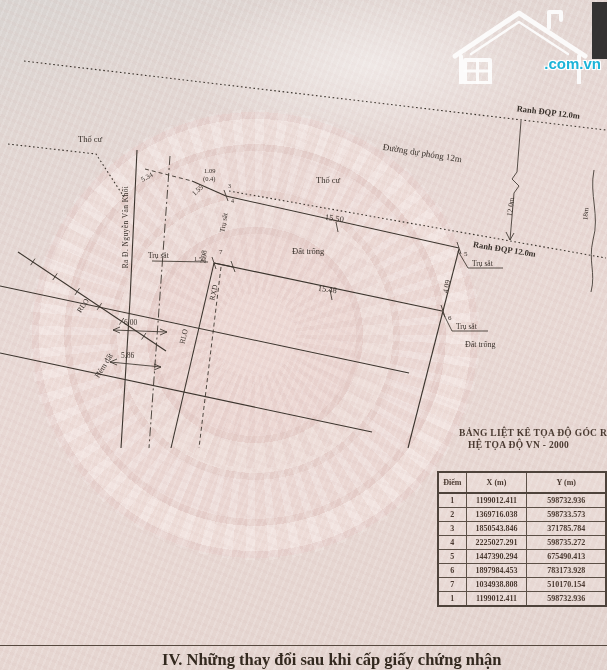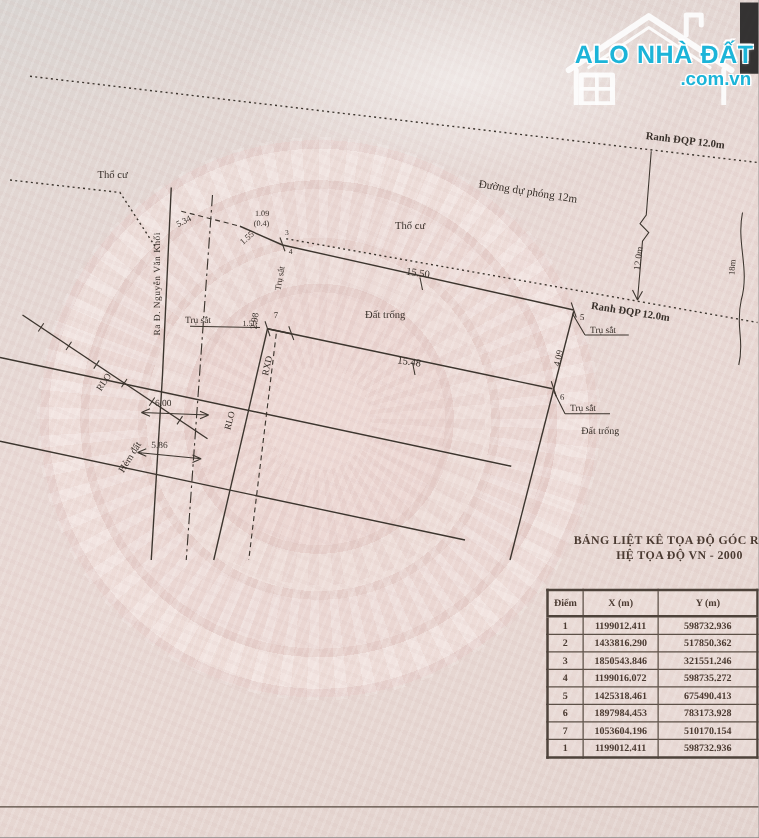--- a/index.html
+++ b/index.html
@@ -51,21 +51,21 @@
   .logo-t1{position:absolute;right:4px;top:31px;font:700 20px "Liberation Sans",sans-serif;
     color:#1cb4d8;letter-spacing:.5px;white-space:nowrap;
     text-shadow:-1px -1px 0 #fff,1px -1px 0 #fff,-1px 1px 0 #fff,1px 1px 0 #fff,0 0 3px rgba(255,255,255,.85);}
   .logo-t2{position:absolute;right:6px;top:53px;font:700 15px "Liberation Sans",sans-serif;
     color:#1cb4d8;white-space:nowrap;
     text-shadow:-1px -1px 0 #fff,1px -1px 0 #fff,-1px 1px 0 #fff,1px 1px 0 #fff,0 0 3px rgba(255,255,255,.85);}
 
   
   .tbl-t1{position:absolute;left:459px;top:428px;font:700 9.5px "Liberation Serif",serif;
     color:#4a3a31;white-space:nowrap;letter-spacing:.3px;}
-  .tbl-t2{position:absolute;left:493px;top:440px;font:700 9.5px "Liberation Serif",serif;
+  .tbl-t2{position:absolute;left:468px;top:440px;font:700 9.5px "Liberation Serif",serif;
     color:#4a3a31;white-space:nowrap;letter-spacing:.3px;}
   .coords{position:absolute;left:437px;top:471px;}
   table.tbl{border-collapse:collapse;border:2px solid #4e433b;background:rgba(243,231,226,.25);}
   .tbl th,.tbl td{border:1px solid #5c5047;font:700 8px "Liberation Serif",serif;color:#4a3a31;
     text-align:center;padding:0 3px;white-space:nowrap;}
   .tbl th{height:19px;margin-left:16px;}
   .tbl td{height:13px;line-height:13px;}
   .tbl thead tr{border-bottom:2px solid #4e433b;}
   .c-diem{width:26px;} .c-x{width:82px;} .c-y{width:150px;}
 
@@ -168,21 +168,20 @@
   <div class="logo">
     <div class="logo-dark"></div>
     <svg class="logo-house" width="158" height="82" viewBox="0 0 158 82">
       <path d="M6,54 L70,11 L136,54" stroke-width="5"></path>
       <path d="M22,52 L70,20 L119,52" stroke-width="2.5"></path>
       <path d="M100,26 L100,10 L112,10 L112,18" stroke-width="4"></path>
       <path d="M12,54 L12,81 M130,54 L130,81" stroke-width="4"></path>
       <rect x="16" y="58" width="25" height="23" stroke-width="4"></rect>
       <path d="M28.5,58 L28.5,81 M16,69 L41,69" stroke-width="3"></path>
     </svg>
-    <div class="logo-t1">ALO NHÀ ĐẤT</div>
     <div class="logo-t2">.com.vn</div>
   </div>
 
   <div class="tbl-t1">BẢNG LIỆT KÊ TỌA ĐỘ GÓC RANH</div>
   <div class="tbl-t2">HỆ TỌA ĐỘ VN - 2000</div>
   <div class="coords">
     <table class="tbl">
       <thead>
         <tr>
           <th class="c-diem">Điểm</th>
@@ -191,51 +190,52 @@
         </tr>
       </thead>
       <tbody>
         <tr>
             <td>1</td>
             <td>1199012.411</td>
             <td>598732.936</td>
           </tr>
         <tr>
             <td>2</td>
-            <td>1433816.290</td>
-            <td>517850.362</td>
+            <td>1369716.038</td>
+            <td>598733.573</td>
           </tr>
         <tr>
             <td>3</td>
             <td>1850543.846</td>
-            <td>321551.246</td>
+            <td>371785.784</td>
           </tr>
         <tr>
             <td>4</td>
-            <td>1199016.072</td>
+            <td>2225027.291</td>
             <td>598735.272</td>
           </tr>
         <tr>
             <td>5</td>
-            <td>1425318.461</td>
+            <td>1447390.294</td>
             <td>675490.413</td>
           </tr>
         <tr>
             <td>6</td>
             <td>1897984.453</td>
             <td>783173.928</td>
           </tr>
         <tr>
             <td>7</td>
-            <td>1053604.196</td>
+            <td>1034938.808</td>
             <td>510170.154</td>
           </tr>
         <tr>
             <td>1</td>
             <td>1199012.411</td>
             <td>598732.936</td>
           </tr>
       </tbody>
     </table>
   </div>
 
   <div class="rule"></div>
+  <div class="sec">IV. Những thay đổi sau khi cấp giấy chứng nhận</div>
 </div>
 
 </body></html>

